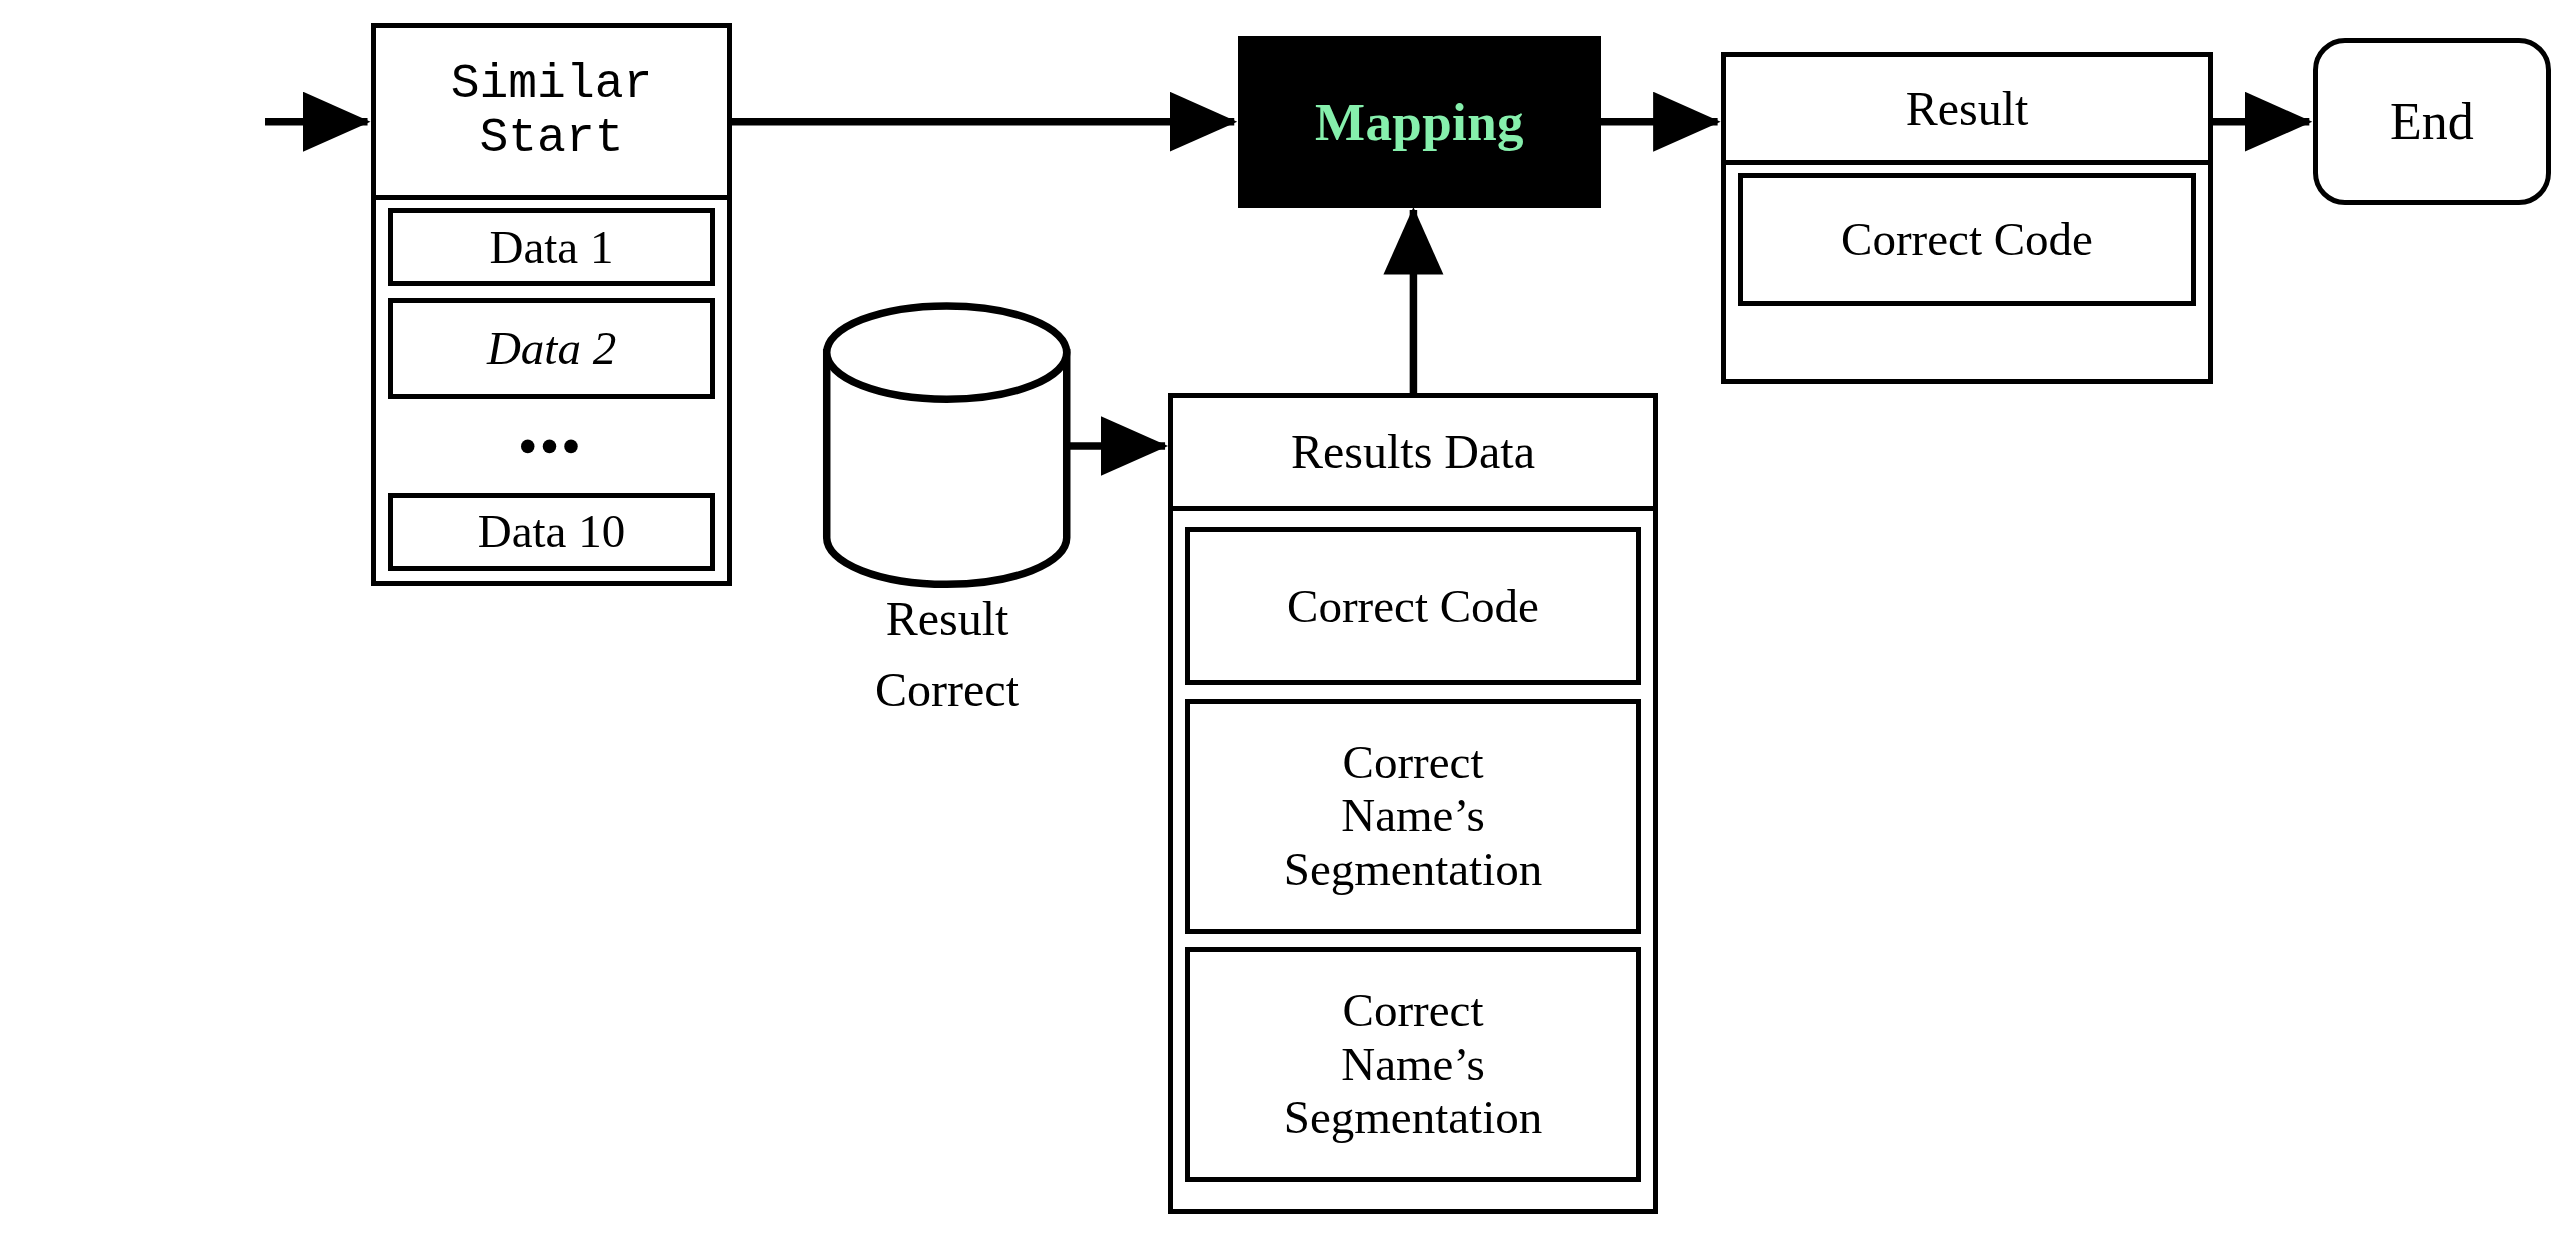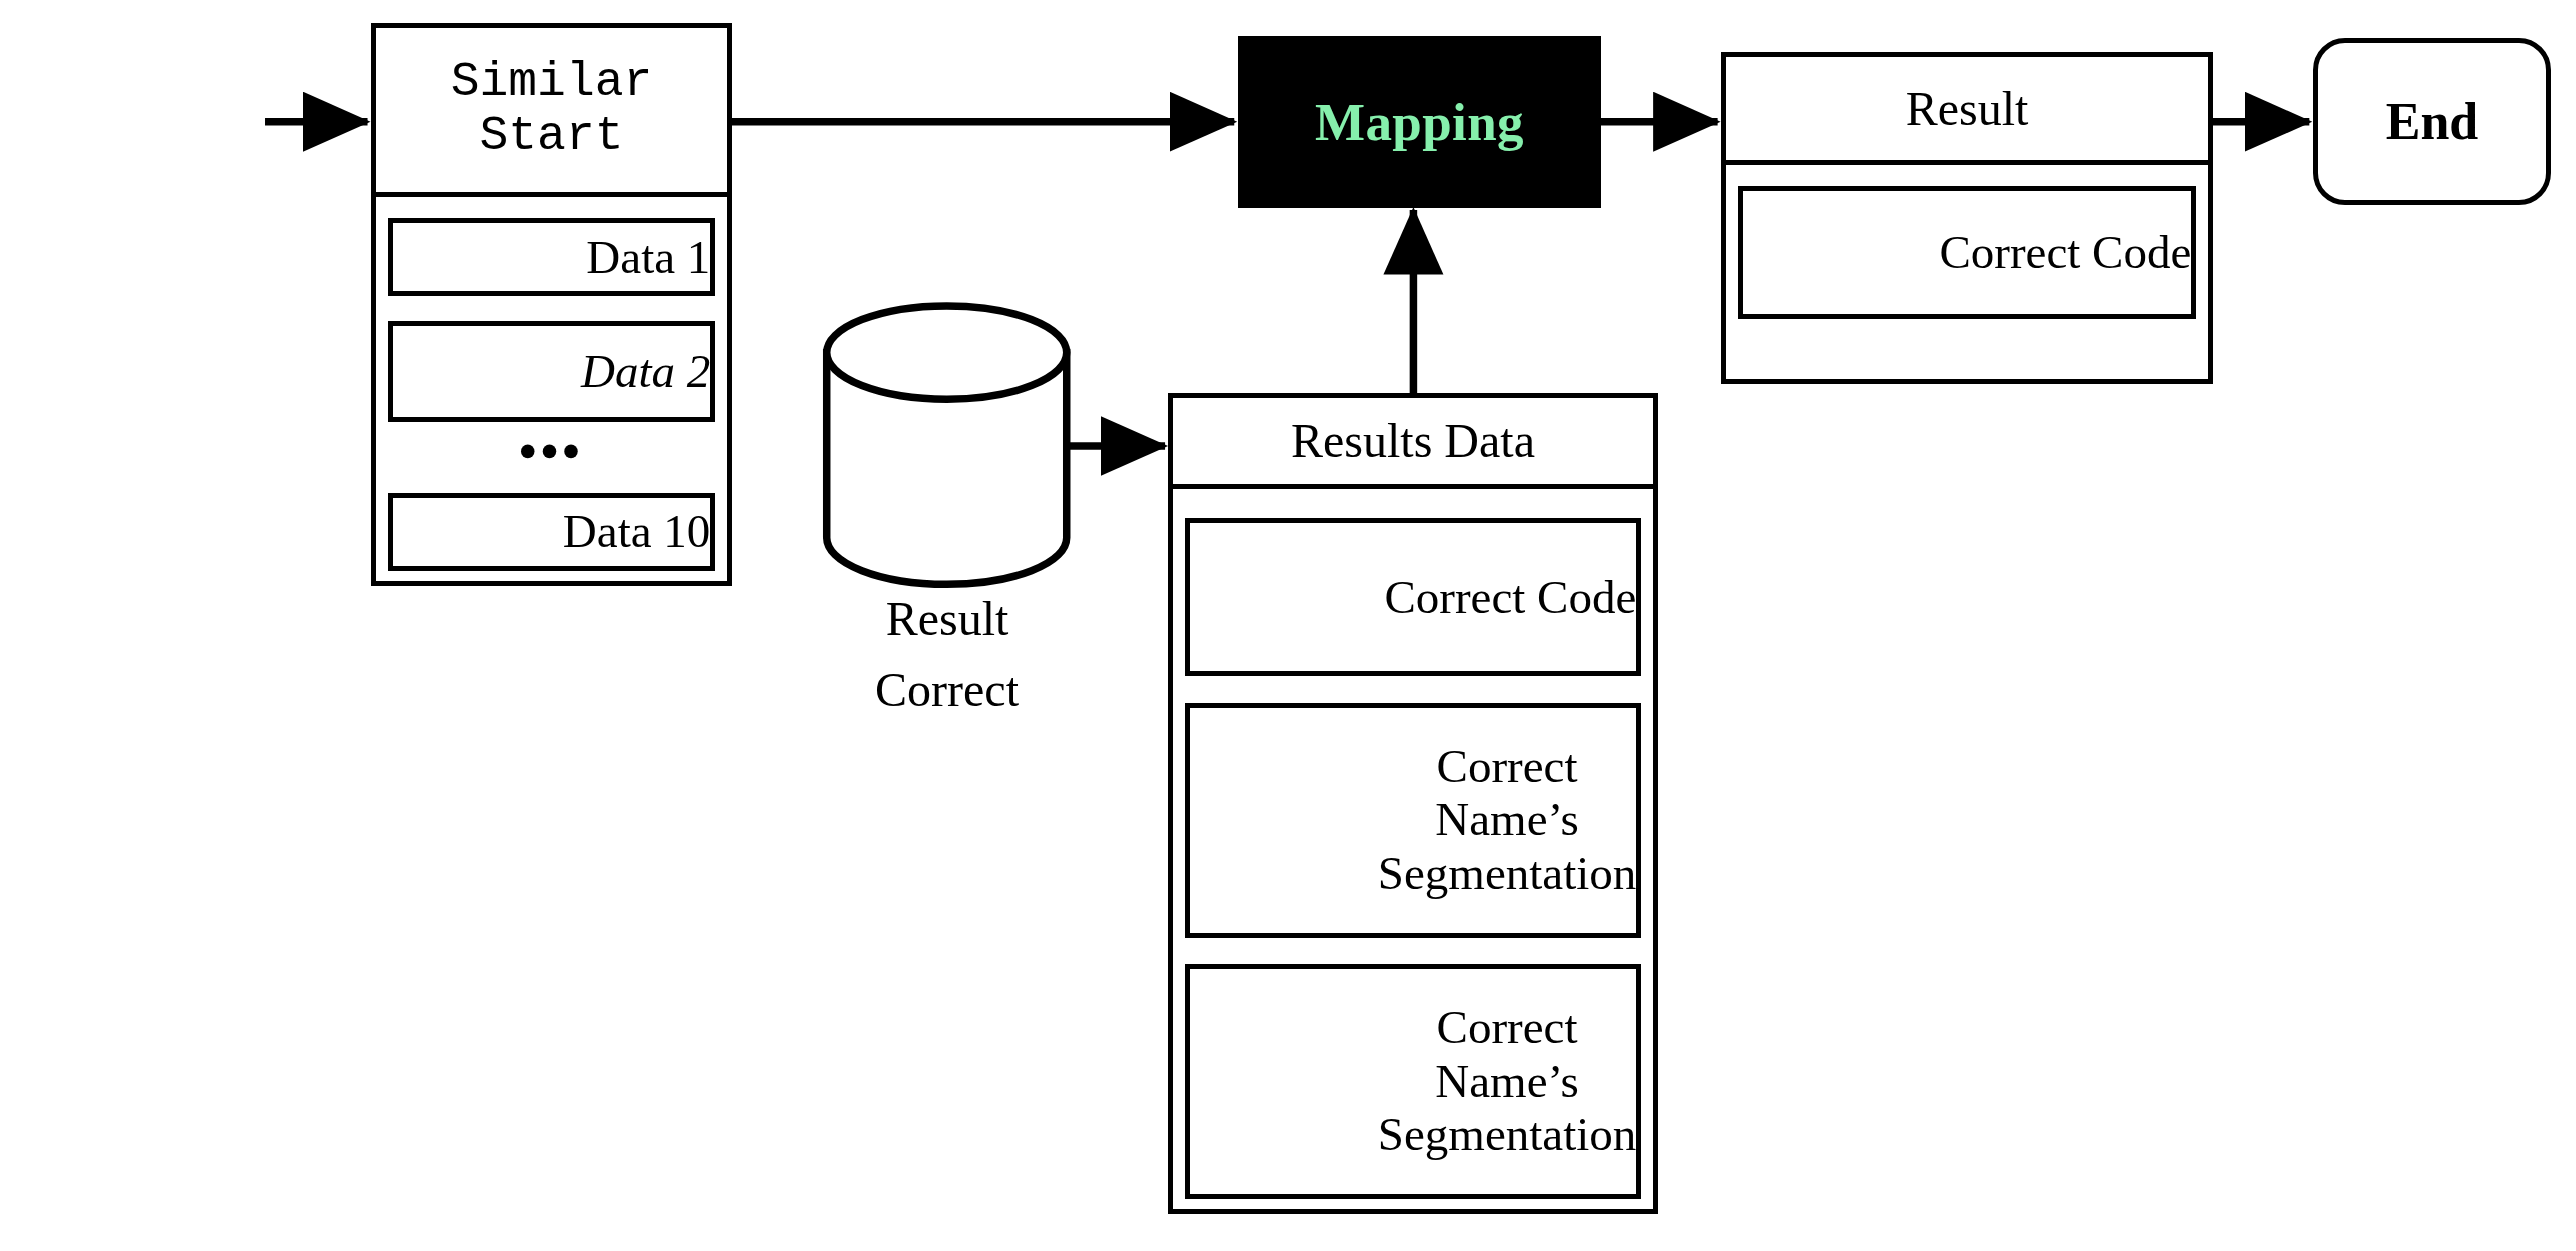--- a/index.html
+++ b/index.html
@@ -75,23 +75,22 @@
     display: flex;
     flex-direction: column;
     padding: 8.3px 11.7px 10px 11.7px;
   }
   .sub-box {
     box-sizing: border-box;
     border: 5px solid #000000;
     background: #ffffff;
     display: flex;
     align-items: center;
-    justify-content: flex-end;
+    justify-content: center;
     text-align: center;
-    margin-top: 13px;
   }
   .sub-box .lbl {
     font-size: 47px;
     line-height: 1.14;
   }
   .ellipsis-row {
     flex: 1;
     display: flex;
     align-items: center;
     justify-content: center;
@@ -206,18 +205,18 @@
     <div class="container-header" style="height:108px;">
       <span class="lbl">Result</span>
     </div>
     <div class="container-body">
       <div class="sub-box" style="height:133px;">
         <span class="lbl">Correct Code</span>
       </div>
     </div>
   </div>
 
-  <div class="node terminator" style="left:2313px; top:38px; width:238px; height:167px;font-weight:bold;">
+  <div class="node terminator" style="left:2313px; top:38px; width:238px; height:167px;">
     <span class="lbl">End</span>
   </div>
 
 </div>
 
 
 </body></html>

